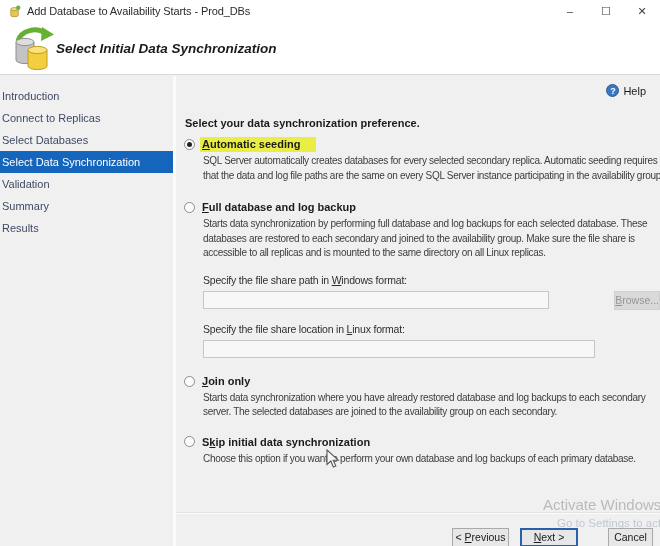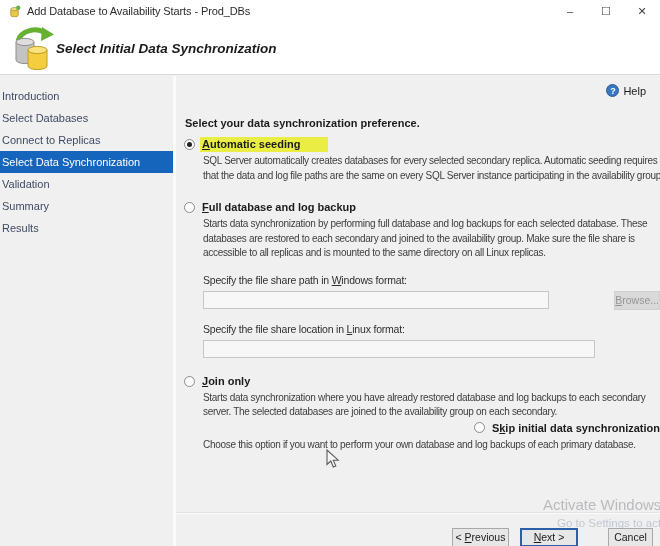--- a/index.html
+++ b/index.html
@@ -30,32 +30,32 @@
   .content { position:absolute; left:176px; top:0; right:0; bottom:0; padding:0 0 0 8px; }
   .help-link { position:absolute; top:8px; right:14px; display:flex; align-items:center; font-size:11px; color:#1a1a1a; cursor:pointer; }
   .help-badge { width:13px; height:13px; border-radius:50%; background:#3b76c0; color:#fff; font-size:9px; font-weight:bold; display:flex; align-items:center; justify-content:center; margin-right:4px; border:1px solid #2c5d9c; }
 
   .heading { margin:41px 0 0 1px; font-size:11px; font-weight:bold; color:#1b1b1b; }
 
   .opt-row { display:flex; align-items:center; margin-top:9px; }
   .radio { width:11px; height:11px; border-radius:50%; border:1px solid #8a8a8a; background:#fdfdfd; margin-right:7px; flex:0 0 auto; position:relative; }
   .radio.checked::after { content:""; position:absolute; left:2px; top:2px; width:5px; height:5px; border-radius:50%; background:#222; }
   .opt-label { font-size:11px; font-weight:bold; color:#1b1b1b; }
-  .opt-label .hl { background:#e9ed44; padding:1px 28px 2px 2px; margin-left:-2px; }
+  .opt-label .hl { background:#e9ed44; padding:1px 16px 2px 2px; margin-left:-2px; }
   .ul { text-decoration:underline; }
   .desc { margin:4px 0 0 19px; width:462px; font-size:10px; letter-spacing:-0.3px; line-height:14.5px; color:#3d3d3d; }
 
   .field-label { margin:13px 0 0 19px; font-size:10.5px; letter-spacing:-0.2px; color:#2f2f2f; }
   .input-row { display:flex; margin:5px 0 0 19px; align-items:center;gap:48px; }
   .text-input { width:392px; height:18px; background:#f7f7f7; border:1px solid #c6c6c6; font-size:11px; padding:0 3px; color:#222; }
   .browse-btn { width:51px; height:19px; margin-left:17px; background:#d9d9d9; border:1px solid #d0d0d0; color:#969696; font-size:10.5px; text-align:center; line-height:17px; }
 
   .mt18 { margin-top:18px; }
   .mt17 { margin-top:17px;align-items:flex-end; }
-  .mt14 { margin-top:2px;justify-content:flex-end; }
+  .mt14 { margin-top:16px; }
 
   
   .footer-line { position:absolute; left:176px; right:0; top:436px; height:2px; background:#fcfcfc; border-top:1px solid #e3e3e3; }
   .btn { position:absolute; top:452px; height:19px; background:#e7e7e7; border:1px solid #a9a9a9; font-size:10.5px; color:#1a1a1a; text-align:center; line-height:17px; cursor:pointer; z-index:2; }
   .btn-prev { left:452px; width:57px; }
   .btn-next { left:520px; width:58px; border:2px solid #2b5fa8; line-height:15px; }
   .btn-cancel { left:608px; width:45px; }
 
   
   .watermark1 { position:absolute; left:543px; top:420px; font-size:15px; color:rgba(125,128,133,0.48); white-space:nowrap; z-index:3; pointer-events:none; }
@@ -91,22 +91,22 @@
       <path d="M19,25 v16 a9.5,3.6 0 0 0 19,0 v-16" fill="#f3cf3f" stroke="#bf9b23" stroke-width="1"></path>
       <ellipse cx="28.5" cy="25" rx="9.5" ry="3.6" fill="#f9e37a" stroke="#bf9b23" stroke-width="1"></ellipse>
     </svg>
     <div class="page-title">Select Initial Data Synchronization</div>
   </div>
 
   <div class="body">
 
     <div class="sidebar">
       <div class="side-item">Introduction</div>
+      <div class="side-item">Connect to Replicas</div>
       <div class="side-item">Select Databases</div>
-      <div class="side-item">Connect to Replicas</div>
       <div class="side-item selected">Select Data Synchronization</div>
       <div class="side-item">Validation</div>
       <div class="side-item">Summary</div>
       <div class="side-item">Results</div>
     </div>
     <div class="vdivider"></div>
 
     <div class="content">
 
       <div class="help-link">

